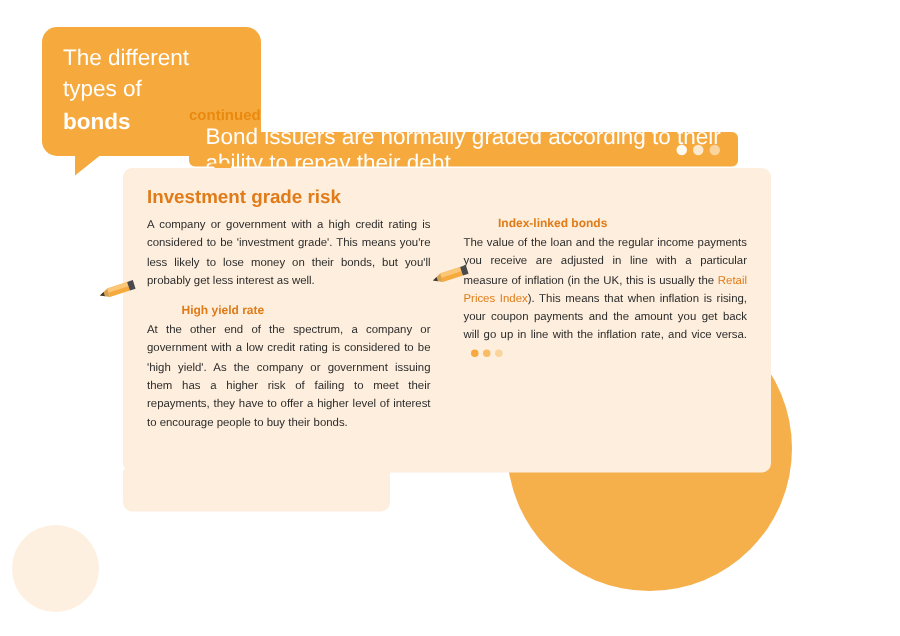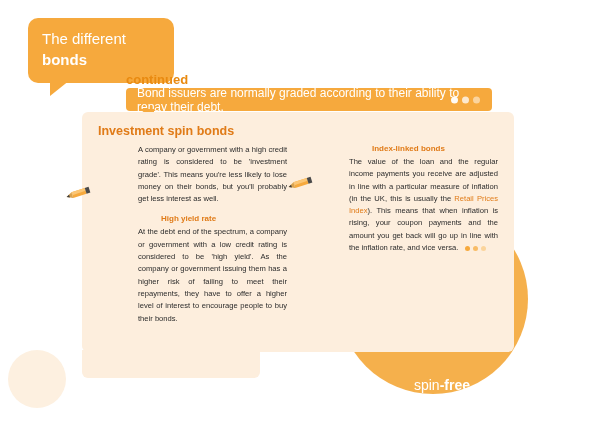--- a/index.html
+++ b/index.html
@@ -67,35 +67,35 @@
   .title-strong {
     font-weight: bold;
   }
 
   
   .continued {
     position: absolute;
     left: 126px;
     top: 72px;
     color: #e98a10;
-    font-size: 13px;
+    font-size: 10px;
     font-weight: bold;
   }
 
   
   .strip {
     position: absolute;
     left: 126px;
     top: 88px;
     width: 366px;
     height: 23px;
     background: #f6a93d;
     border-radius: 4px;
     color: #ffffff;
-    font-size: 12px;
+    font-size: 15px;
     display: flex;
     align-items: center;
     padding-left: 11px;
     box-sizing: border-box;
   }
   .strip .tail {
     position: absolute;
     left: 14px;
     bottom: -10px;
     width: 0;
@@ -149,21 +149,20 @@
     color: #e07b18;
     font-size: 12.5px;
     font-weight: bold;
   }
   .cols {
     display: flex;
     gap: 22px;
   }
   .col {
     width: 190px;
-    margin-left: 40px;
   }
   p.body {
     margin: 0 0 9px 0;
     font-size: 7.6px;
     line-height: 1.62;
     color: #2b2b2b;
     text-align: justify;
   }
   .sub-h {
     color: #e07b18;
@@ -230,44 +229,45 @@
 </head>
 <body>
 
 <div class="page">
 
   <div class="circle-big"></div>
   <div class="circle-pale"></div>
 
   <div class="title-bubble">
     <div>The different</div>
+    <div>types of</div>
     <div class="title-strong">bonds</div>
     <span class="tail"></span>
   </div>
 
   <div class="continued">continued</div>
 
   <div class="strip">
     <span>Bond issuers are normally graded according to their ability to repay their debt.</span>
     <span class="strip-dots">
       <i class="d1"></i>
         <i class="d2"></i>
         <i class="d3"></i>
     </span>
     <span class="tail"></span>
   </div>
 
   <div class="panel">
-    <h2>Investment spin bonds</h2>
+    <h2>Investment grade risk</h2>
     <div class="cols">
 
       <div class="col">
         <p class="body">A company or government with a high credit rating is considered to be 'investment grade'. This means you're less likely to lose money on their bonds, but you'll probably get less interest as well.</p>
         <p class="sub-h">High yield rate</p>
-        <p class="body">At the debt end of the spectrum, a company or government with a low credit rating is considered to be 'high yield'. As the company or government issuing them has a higher risk of failing to meet their repayments, they have to offer a higher level of interest to encourage people to buy their bonds.</p>
+        <p class="body">At the other end of the spectrum, a company or government with a low credit rating is considered to be 'high yield'. As the company or government issuing them has a higher risk of failing to meet their repayments, they have to offer a higher level of interest to encourage people to buy their bonds.</p>
       </div>
 
       <div class="col">
         <p class="sub-h">Index-linked bonds</p>
         <p class="body">
           <span>The value of the loan and the regular income payments you receive are adjusted in line with a particular measure of inflation (in the UK, this is usually the </span><span class="hl">Retail Prices Index</span><span>). This means that when inflation is rising, your coupon payments and the amount you get back will go up in line with the inflation rate, and vice versa.</span>
           <span class="inline-dots">
               <i class="p1"></i>
               <i class="p2"></i>
               <i class="p3"></i>
@@ -296,18 +296,14 @@
         <rect x="6" y="4" width="14" height="6" fill="#f6a93d"></rect>
         <rect x="6" y="4" width="14" height="3" fill="#fbc675"></rect>
         <polygon points="6,4 0,7 6,10" fill="#d8a24f"></polygon>
         <polygon points="3,5.5 0,7 3,8.5" fill="#3b3b3b"></polygon>
         <rect x="20" y="4" width="4" height="6" fill="#4a4a4a"></rect>
       </g>
     </svg>
   </span>
 
   <div class="page-num">9</div>
-  <div class="logo">
-    <div class="l1"><span class="thin">spin</span><span>-</span><span>free</span></div>
-    <div class="l2">guide</div>
-  </div>
 
 </div>
 
 </body></html>

